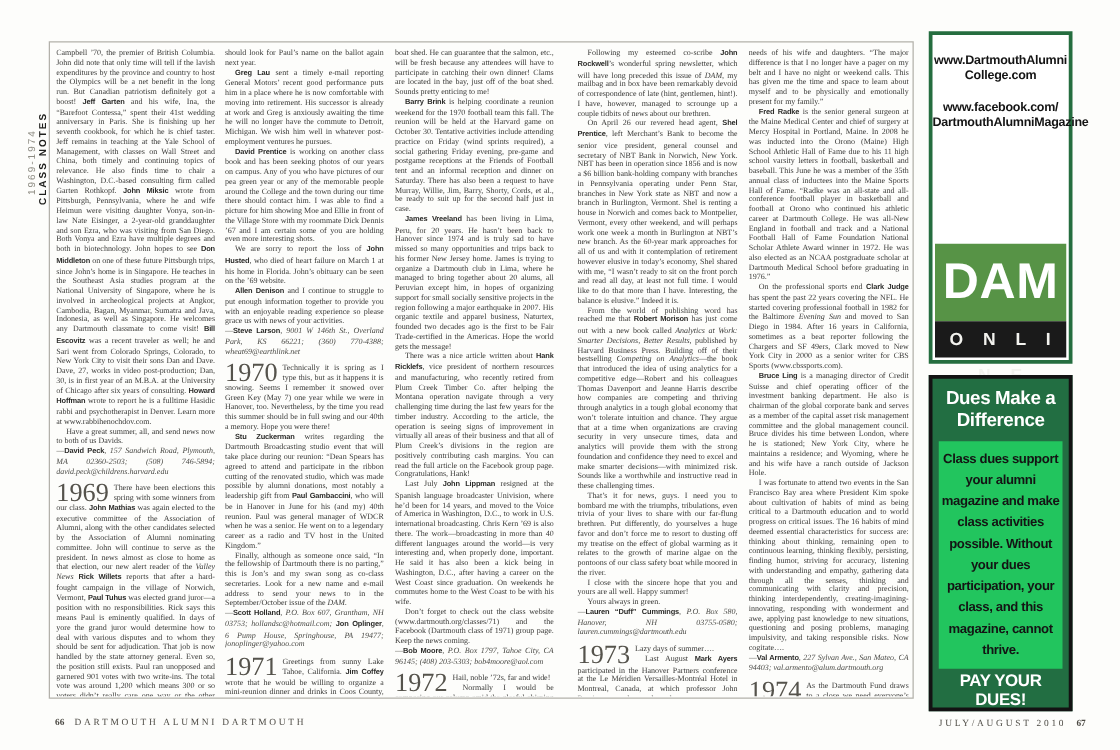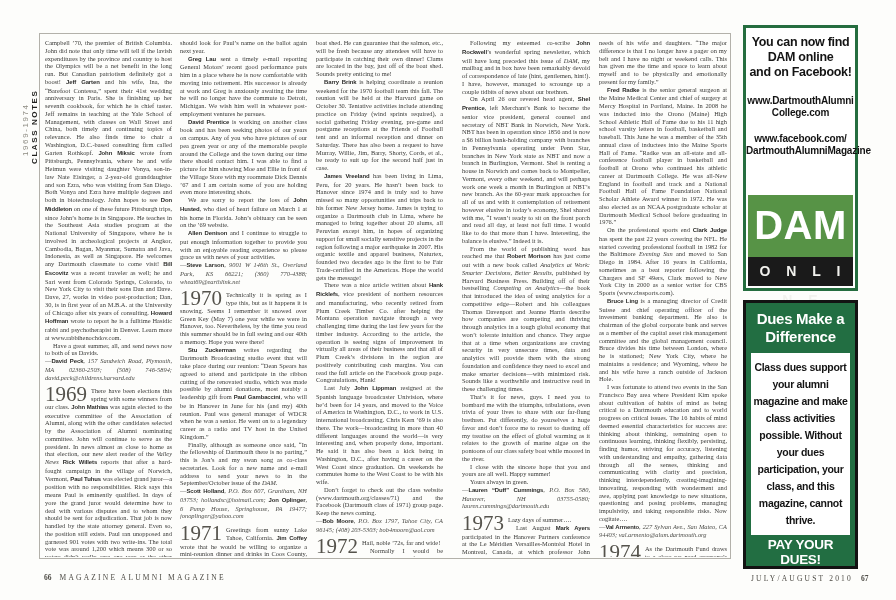--- a/index.html
+++ b/index.html
@@ -45,21 +45,21 @@
   #adOnline .head{font-weight:bold;font-size:12.5px;line-height:15px;color:#141414;
     margin-top:7px;letter-spacing:-0.3px;}
   #adOnline .url{font-weight:bold;font-size:10px;line-height:11.5px;color:#141414;margin-top:15px;letter-spacing:-0.2px;}
   .damlogo{position:absolute;left:2px;right:2px;bottom:2px;}
   .dam-green{background:#579346;color:#fff;font-weight:bold;font-size:40px;
     line-height:60px;height:62px;letter-spacing:0.5px;}
   .dam-black{background:#1a1a1a;color:#f2f2ee;font-weight:bold;font-size:14px;
     letter-spacing:6px;height:29px;line-height:29px;padding-left:5px;}
   #adDues{top:300px;height:269px;background:#226e42;border:3px solid #131313;color:#fff;}
   #adDues .head{font-weight:bold;font-size:15px;line-height:18px;margin-top:7px;letter-spacing:-0.3px;}
-  #adDues .body{background:#ffffff;color:#141414;margin:7px 5px 0 5px;
+  #adDues .body{background:#22c55e;color:#141414;margin:7px 5px 0 5px;
     font-weight:bold;font-size:10.5px;line-height:17px;padding:6px 2px;letter-spacing:-0.3px;}
   #adDues .small{font-weight:bold;font-size:8.5px;line-height:10px;margin-top:7px;letter-spacing:-0.2px;}
   #adDues .big{font-weight:bold;font-size:13.5px;margin-top:2px;letter-spacing:-0.3px;}
 </style>
 </head>
 <body>
 
 <div class="spine">
   <span class="range">1969-1974</span>
   <span class="title">CLASS NOTES</span>
@@ -113,33 +113,28 @@
     <p class="p"><b>Fred Radke</b> is the senior general surgeon at the Maine Medical Center and chief of surgery at Mercy Hospital in Portland, Maine. In 2008 he was inducted into the Orono (Maine) High School Athletic Hall of Fame due to his 11 high school varsity letters in football, basketball and baseball. This June he was a member of the 35th annual class of inductees into the Maine Sports Hall of Fame. “Radke was an all-state and all-conference football player in basketball and football at Orono who continued his athletic career at Dartmouth College. He was all-New England in football and track and a National Football Hall of Fame Foundation National Scholar Athlete Award winner in 1972. He was also elected as an NCAA postgraduate scholar at Dartmouth Medical School before graduating in 1976.”</p>
     <p class="p">On the professional sports end <b>Clark Judge</b> has spent the past 22 years covering the NFL. He started covering professional football in 1982 for the Baltimore <i>Evening Sun</i> and moved to San Diego in 1984. After 16 years in California, sometimes as a beat reporter following the Chargers and SF 49ers, Clark moved to New York City in 2000 as a senior writer for CBS Sports (www.cbssports.com).</p>
     <p class="p"><b>Bruce Ling</b> is a managing director of Credit Suisse and chief operating officer of the investment banking department. He also is chairman of the global corporate bank and serves as a member of the capital asset risk management committee and the global management council. Bruce divides his time between London, where he is stationed; New York City, where he maintains a residence; and Wyoming, where he and his wife have a ranch outside of Jackson Hole.</p>
     <p class="p">I was fortunate to attend two events in the San Francisco Bay area where President Kim spoke about cultivation of habits of mind as being critical to a Dartmouth education and to world progress on critical issues. The 16 habits of mind deemed essential characteristics for success are: thinking about thinking, remaining open to continuous learning, thinking flexibly, persisting, finding humor, striving for accuracy, listening with understanding and empathy, gathering data through all the senses, thinking and communicating with clarity and precision, thinking interdependently, creating-imagining-innovating, responding with wonderment and awe, applying past knowledge to new situations, questioning and posing problems, managing impulsivity, and taking responsible risks. Now cogitate….</p>
     <p class="sig">—<b>Val Armento</b>, <i>227 Sylvan Ave., San Mateo, CA 94403; val.armento@alum.dartmouth.org</i></p>
     <p class="year"><span class="yr">1974</span>As the Dartmouth Fund draws to a close we need everyone’s help to extend our record-breaking streak. Participation co-chair  is one of the leaders in our quest to exceed a 70 percent participation rate again. When he is not exhorting classmates to give, Peter is vice president and chief information officer at the Mentor Network, an organization in Boston that provides commu-</p>
   </div>
 
 <div class="footer" id="footerL">
   <span class="pg">66</span>
-  <span>MAGAZINE ALUMNI MAGAZINE</span>
+  <span>DARTMOUTH ALUMNI DARTMOUTH</span>
 </div>
 <div class="footer" id="footerR">
   <span>JULY/AUGUST 2010</span>
   <span class="pg">67</span>
 </div>
 
 <div class="ad" id="adOnline">
-  <div class="head">
-    <div>You can now find</div>
-    <div>DAM online</div>
-    <div>and on Facebook!</div>
-  </div>
   <div class="url">
     <div>www.DartmouthAlumni</div>
     <div>College.com</div>
   </div>
   <div class="url">
     <div>www.facebook.com/</div>
     <div>DartmouthAlumniMagazine</div>
   </div>
   <div class="damlogo">
     <div class="dam-green">DAM</div>

